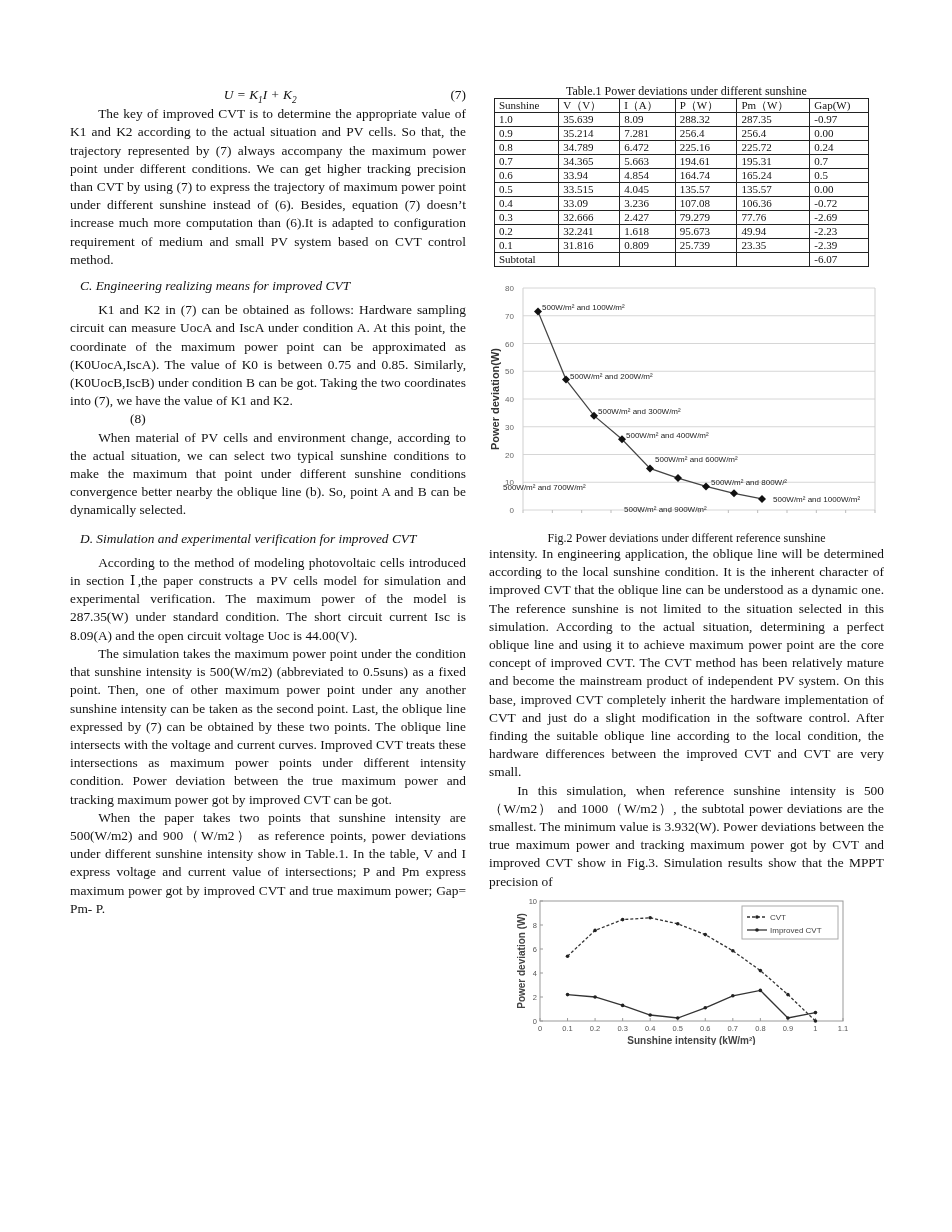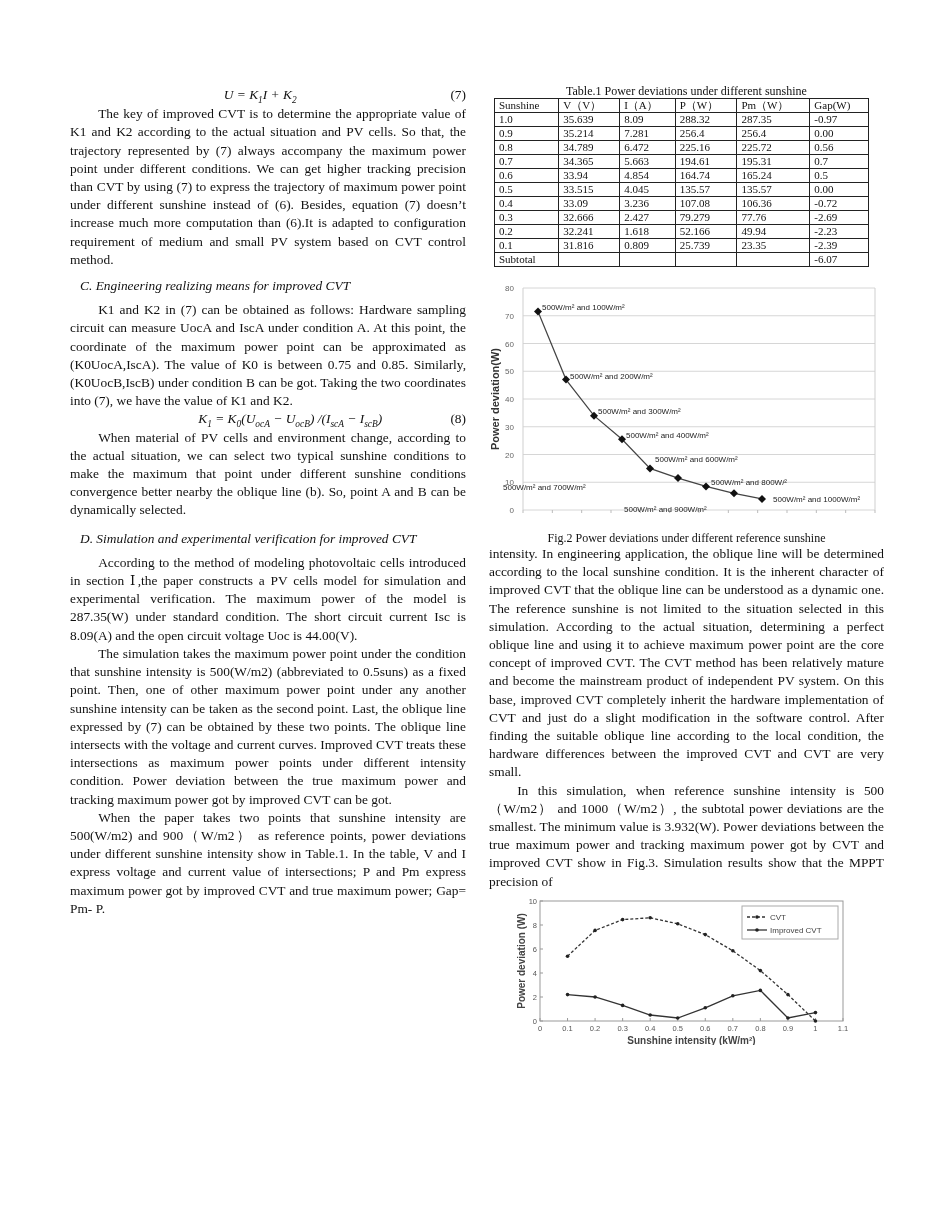--- a/index.html
+++ b/index.html
@@ -26,21 +26,20 @@
 
 <div id="left" class="col">
   <div class="eq" style="margin-bottom:1px;">
     <span class="body">U = K<sub>1</sub>I + K<sub>2</sub></span>
     <span class="num">(7)</span>
   </div>
   <p class="indent">The key of improved CVT is to determine the appropriate value of K1 and K2 according to the actual situation and PV cells. So that, the trajectory represented by (7) always accompany the maximum power point under different conditions. We can get higher tracking precision than CVT by using (7) to express the trajectory of maximum power point under different sunshine instead of (6). Besides, equation (7) doesn’t increase much more computation than (6).It is adapted to configuration requirement of medium and small PV system based on CVT control method.</p>
   <div class="sec">C.   Engineering realizing means for improved CVT</div>
   <p class="indent">K1 and K2 in (7) can be obtained as follows: Hardware sampling circuit can measure UocA and IscA under condition A. At this point, the coordinate of the maximum power point can be approximated as (K0UocA,IscA). The value of K0 is between 0.75 and 0.85. Similarly, (K0UocB,IscB) under condition B can be got. Taking the two coordinates into (7), we have the value of K1 and K2.</p>
   <div class="eq" style="padding-left:60px;">
-    <span class="body">K<sub>1</sub> = K<sub>0</sub>(U<sub>ocA</sub> − U<sub>ocB</sub>) /(I<sub>scA</sub> − I<sub>scB</sub>)</span>
     <span class="num">(8)</span>
   </div>
   <p class="indent">When material of PV cells and environment change, according to the actual situation, we can select two typical sunshine conditions to make the maximum that point under different sunshine conditions convergence better nearby the oblique line (b). So, point A and B can be dynamically selected.</p>
   <div class="sec" style="margin-top:10px;">D.   Simulation and experimental verification for improved CVT</div>
   <p class="indent">According to the method of modeling photovoltaic cells introduced in section Ⅰ,the paper constructs a PV cells model for simulation and experimental verification. The maximum power of the model is 287.35(W) under standard condition. The short circuit current Isc is 8.09(A) and the open circuit voltage Uoc is 44.00(V).</p>
   <p class="indent">The simulation takes the maximum power point under the condition that sunshine intensity is 500(W/m2) (abbreviated to 0.5suns) as a fixed point. Then, one of other maximum power point under any another sunshine intensity can be taken as the second point. Last, the oblique line expressed by (7) can be obtained by these two points. The oblique line intersects with the voltage and current curves. Improved CVT treats these intersections as maximum power points under different intensity condition. Power deviation between the true maximum power and tracking maximum power got by improved CVT can be got.</p>
   <p class="indent">When the paper takes two points that sunshine intensity are 500(W/m2) and 900（W/m2） as reference points, power deviations under different sunshine intensity show in Table.1. In the table, V and I express voltage and current value of intersections; P and Pm express maximum power got by improved CVT and true maximum power; Gap= Pm- P.</p>
 </div>
 
 <div id="right" class="col">
@@ -70,21 +69,21 @@
           <td>256.4</td>
           <td>256.4</td>
           <td>0.00</td>
         </tr>
         <tr>
           <td>0.8</td>
           <td>34.789</td>
           <td>6.472</td>
           <td>225.16</td>
           <td>225.72</td>
-          <td>0.56</td>
+          <td>0.24</td>
         </tr>
         <tr>
           <td>0.7</td>
           <td>34.365</td>
           <td>5.663</td>
           <td>194.61</td>
           <td>195.31</td>
           <td>0.7</td>
         </tr>
         <tr>
@@ -116,21 +115,21 @@
           <td>32.666</td>
           <td>2.427</td>
           <td>79.279</td>
           <td>77.76</td>
           <td>-2.69</td>
         </tr>
         <tr>
           <td>0.2</td>
           <td>32.241</td>
           <td>1.618</td>
-          <td>52.166</td>
+          <td>95.673</td>
           <td>49.94</td>
           <td>-2.23</td>
         </tr>
         <tr>
           <td>0.1</td>
           <td>31.816</td>
           <td>0.809</td>
           <td>25.739</td>
           <td>23.35</td>
           <td>-2.39</td>

